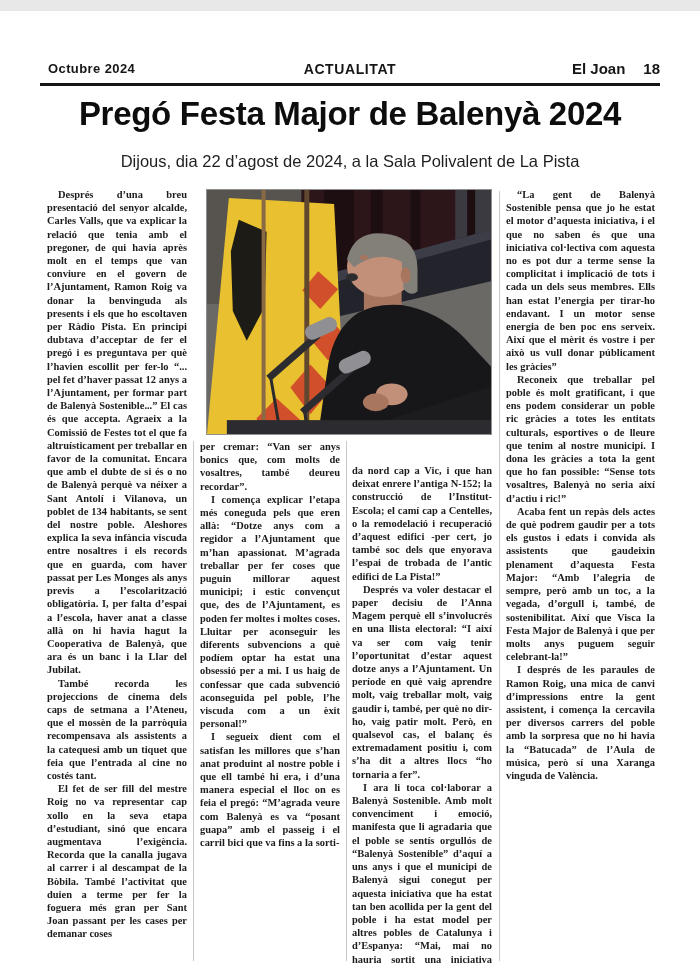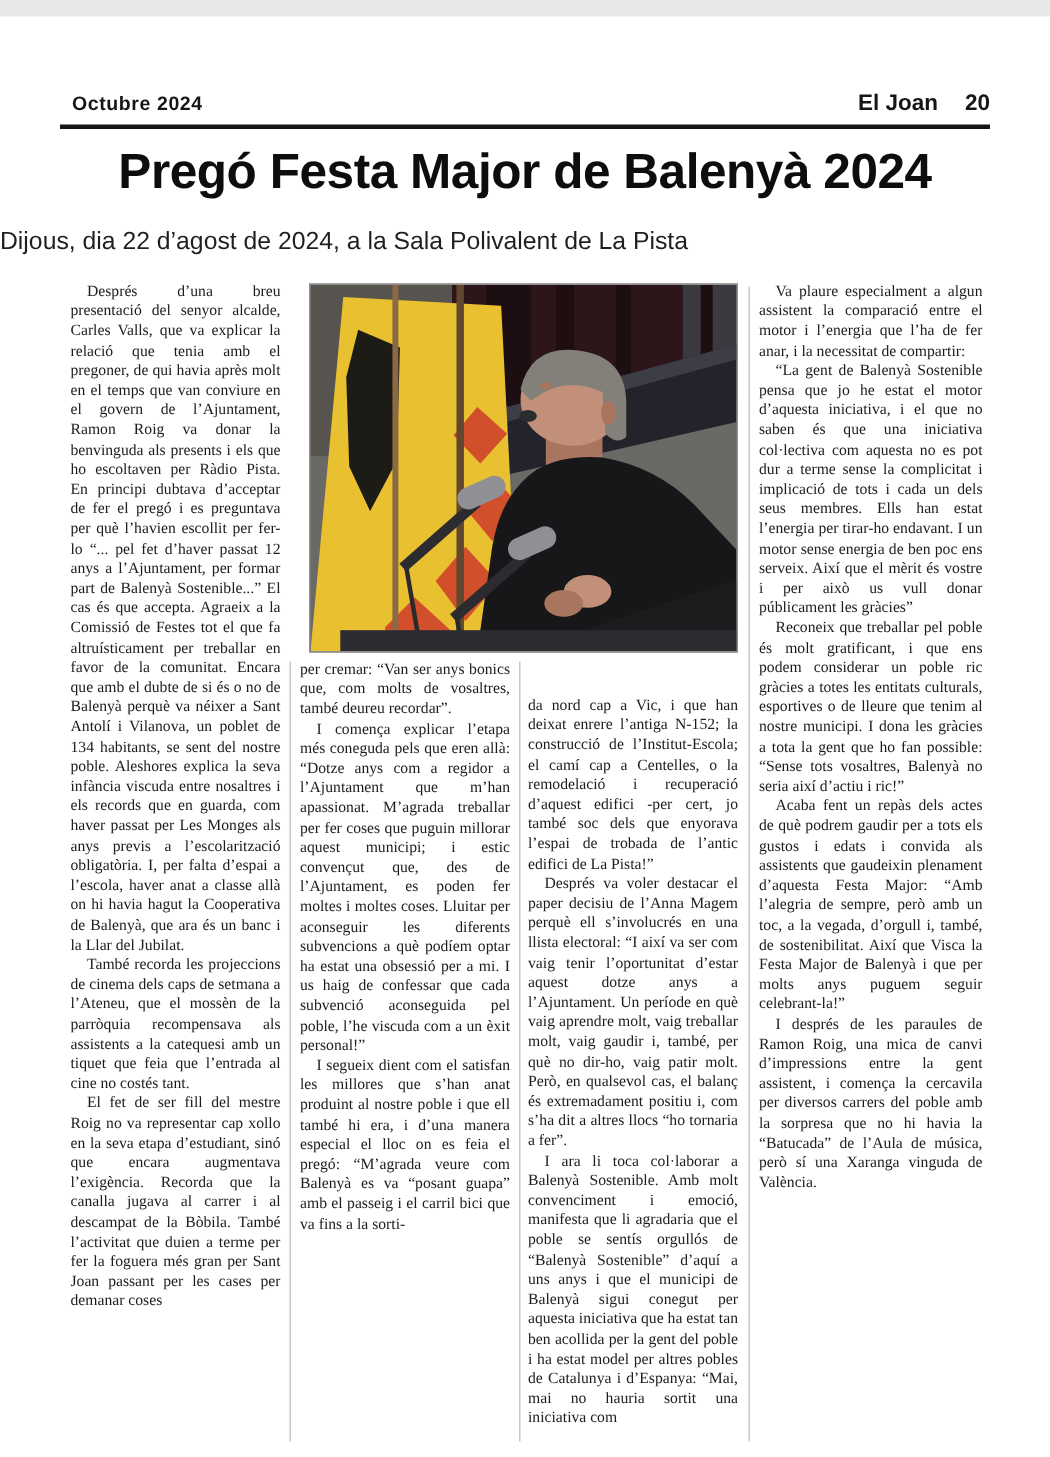--- a/index.html
+++ b/index.html
@@ -8,24 +8,24 @@
   
   .masthead{position:absolute;left:40px;right:40px;top:50px;height:20px;}
   .masthead .date{position:absolute;left:8px;top:0;font-size:13px;font-weight:bold;letter-spacing:.4px;}
   .masthead .section{position:absolute;left:0;right:0;top:0;text-align:center;font-size:14px;font-weight:bold;letter-spacing:.6px;}
   .masthead .pub{position:absolute;right:0;top:-1px;font-size:15px;font-weight:bold;}
   .masthead .pub .pagenum{margin-left:18px;}
   .head-rule{position:absolute;left:40px;right:40px;top:72px;height:3px;background:#161616;}
   
   .headline{position:absolute;left:0;right:0;top:84px;text-align:center;font-size:33px;font-weight:bold;
             letter-spacing:-.3px;color:#0d0d0d;}
-  .subheadline{position:absolute;left:0;right:0;top:141px;text-align:left;font-size:16.5px;color:#1f1f1f;}
+  .subheadline{position:absolute;left:0;right:0;top:141px;text-align:center;font-size:16.5px;color:#1f1f1f;}
   
   .col{position:absolute;font-family:"Liberation Serif",serif;font-size:10.45px;line-height:13.2px;
-       text-align:justify;color:#1c1c1c;overflow:hidden;}
+       text-align:justify;color:#1c1c1c;overflow:hidden;font-weight:bold;}
   .col p{margin:0;text-indent:11px;}
   .col p.cont{text-indent:0;}
   .col1{left:47px;top:177px;width:140px;height:782px;}
   .col2{left:200px;top:429px;width:140px;height:527px;}
   .col3{left:352px;top:453px;width:140px;height:527px;}
   .col4{left:506px;top:177px;width:149px;height:782px;}
   .gutter{position:absolute;width:1px;background:#c8c8c8;}
   .g1{left:193px;top:430px;height:520px;}
   .g2{left:346px;top:430px;height:520px;}
   .g3{left:499px;top:180px;height:770px;}
@@ -34,22 +34,23 @@
          overflow:hidden;background:#6b6965;}
   .photo svg{display:block;width:100%;height:100%;}
 </style>
 </head>
 <body>
 
 <div class="page">
 
   <div class="masthead">
     <span class="date">Octubre 2024</span>
+    <span class="section">ACTUALITAT</span>
     <span class="pub">
-      <span>El Joan</span><span class="pagenum">20</span>
+      <span>El Joan</span><span class="pagenum">18</span>
     </span>
   </div>
   <div class="head-rule"></div>
 
   <div class="headline">Pregó Festa Major de Balenyà 2024</div>
   <div class="subheadline">Dijous, dia 22 d’agost de 2024, a la Sala Polivalent de La Pista</div>
 
   <div class="gutter g1"></div>
   <div class="gutter g2"></div>
   <div class="gutter g3"></div>
@@ -125,20 +126,19 @@
     <p class="cont">per cremar: “Van ser anys bonics que, com molts de vosaltres, també deureu recordar”.</p>
     <p>I comença explicar l’etapa més coneguda pels que eren allà: “Dotze anys com a regidor a l’Ajuntament que m’han apassionat. M’agrada treballar per fer coses que puguin millorar aquest municipi; i estic convençut que, des de l’Ajuntament, es poden fer moltes i moltes coses. Lluitar per aconseguir les diferents subvencions a què podíem optar ha estat una obsessió per a mi. I us haig de confessar que cada subvenció aconseguida pel poble, l’he viscuda com a un èxit personal!”</p>
     <p>I segueix dient com el satisfan les millores que s’han anat produint al nostre poble i que ell també hi era, i d’una manera especial el lloc on es feia el pregó: “M’agrada veure com Balenyà es va “posant guapa” amb el passeig i el carril bici que va fins a la sorti-</p>
   </div>
   <div class="col col3">
     <p class="cont">da nord cap a Vic, i que han deixat enrere l’antiga N-152; la construcció de l’Institut-Escola; el camí cap a Centelles, o la remodelació i recuperació d’aquest edifici -per cert, jo també soc dels que enyorava l’espai de trobada de l’antic edifici de La Pista!”</p>
     <p>Després va voler destacar el paper decisiu de l’Anna Magem perquè ell s’involucrés en una llista electoral: “I així va ser com vaig tenir l’oportunitat d’estar aquest dotze anys a l’Ajuntament. Un període en què vaig aprendre molt, vaig treballar molt, vaig gaudir i, també, per què no dir-ho, vaig patir molt. Però, en qualsevol cas, el balanç és extremadament positiu i, com s’ha dit a altres llocs “ho tornaria a fer”.</p>
     <p>I ara li toca col·laborar a Balenyà Sostenible. Amb molt convenciment i emoció, manifesta que li agradaria que el poble se sentís orgullós de “Balenyà Sostenible” d’aquí a uns anys i que el municipi de Balenyà sigui conegut per aquesta iniciativa que ha estat tan ben acollida per la gent del poble i ha estat model per altres pobles de Catalunya i d’Espanya: “Mai, mai no hauria sortit una iniciativa com</p>
   </div>
   <div class="col col4">
-    <p>Va plaure especialment a algun assistent la comparació entre el motor i l’energia que l’ha de fer anar, i la necessitat de compartir:</p>
     <p>“La gent de Balenyà Sostenible pensa que jo he estat el motor d’aquesta iniciativa, i el que no saben és que una iniciativa col·lectiva com aquesta no es pot dur a terme sense la complicitat i implicació de tots i cada un dels seus membres. Ells han estat l’energia per tirar-ho endavant. I un motor sense energia de ben poc ens serveix. Així que el mèrit és vostre i per això us vull donar públicament les gràcies”</p>
     <p>Reconeix que treballar pel poble és molt gratificant, i que ens podem considerar un poble ric gràcies a totes les entitats culturals, esportives o de lleure que tenim al nostre municipi. I dona les gràcies a tota la gent que ho fan possible: “Sense tots vosaltres, Balenyà no seria així d’actiu i ric!”</p>
     <p>Acaba fent un repàs dels actes de què podrem gaudir per a tots els gustos i edats i convida als assistents que gaudeixin plenament d’aquesta Festa Major: “Amb l’alegria de sempre, però amb un toc, a la vegada, d’orgull i, també, de sostenibilitat. Així que Visca la Festa Major de Balenyà i que per molts anys puguem seguir celebrant-la!”</p>
     <p>I després de les paraules de Ramon Roig, una mica de canvi d’impressions entre la gent assistent, i comença la cercavila per diversos carrers del poble amb la sorpresa que no hi havia la “Batucada” de l’Aula de música, però sí una Xaranga vinguda de València.</p>
   </div>
 
 </div>
 
 </body></html>

